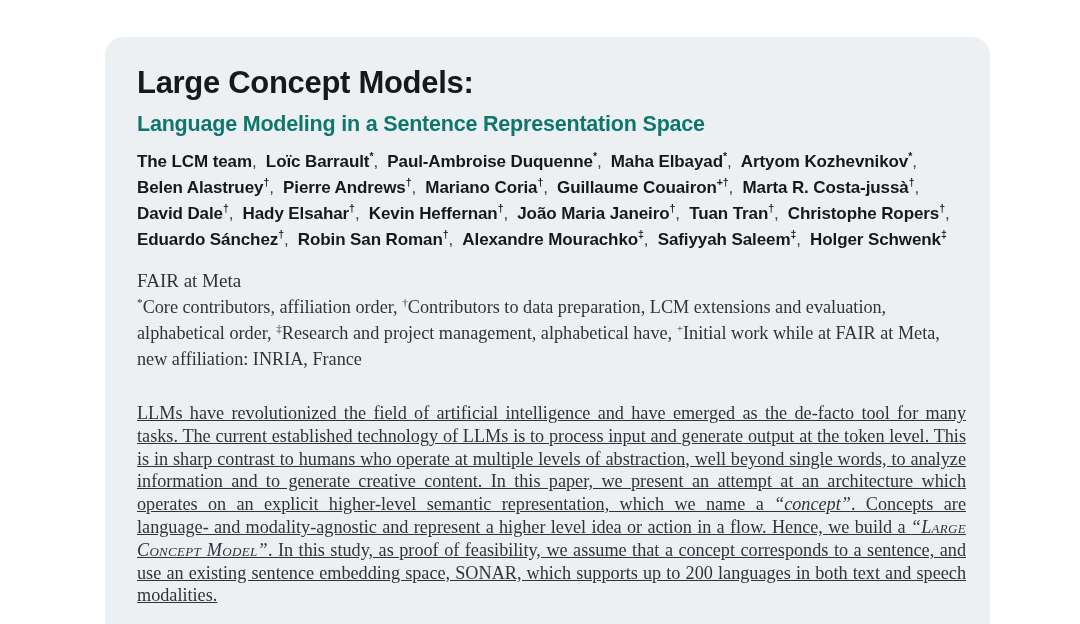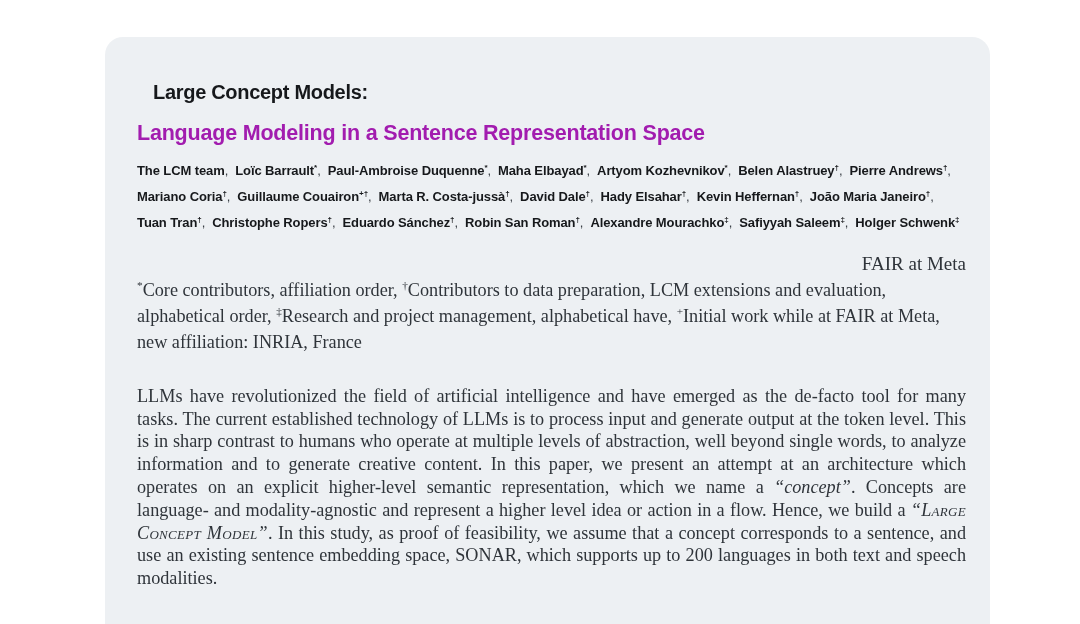--- a/index.html
+++ b/index.html
@@ -21,72 +21,72 @@
     left: 105px;
     top: 37px;
     width: 885px;
     height: 720px;
     background: #edf0f3;
     border-radius: 18px;
     box-sizing: border-box;
     padding: 27px 24px 0 32px;
   }
   .title {
-    margin: 16px;
-    font-size: 20px;
+    margin: 0;
+    font-size: 31px;
     line-height: 1.2;
     font-weight: 700;
     letter-spacing: -0.3px;
     color: #16181b;
   }
   .subtitle {
     margin: 10px 0 0 0;
     font-size: 21.5px;
     line-height: 1.25;
     font-weight: 700;
     letter-spacing: -0.2px;
-    color: #a21caf;
+    color: #0f766e;
   }
   .authors {
     margin: 11px 0 0 0;
     max-width: 832px;
-    font-size: 13px;
+    font-size: 17px;
     line-height: 26px;
     font-weight: 700;
     color: #16181b;
     letter-spacing: -0.1px;
   }
   .author-sep { font-weight: 400; color: #3a3f45; }
   .authors sup, .notes sup {
     font-size: 62%;
     line-height: 0;
     vertical-align: super;
   }
   .serif {
     font-family: "Liberation Serif", "DejaVu Serif", serif;
     color: #2f343a;
   }
   .affiliation {
     margin: 15px 0 0 0;
     font-size: 19px;
     line-height: 26px;
-    text-align: right;
   }
   .notes {
     margin: 0;
     max-width: 836px;
     font-size: 18.2px;
     line-height: 26px;
   }
   .abstract {
     margin: 30px 0 8px 0;
     max-width: 836px;
     font-size: 18.2px;
     line-height: 22.8px;
     text-align: justify;
+    text-decoration: underline;
   }
   .seg-italic { font-style: italic; }
   .seg-italic-sc { font-style: italic; font-variant: small-caps; letter-spacing: 0.3px; }
 </style>
 </head>
 <body>
 
 <div class="page">
   <div class="card">
 

